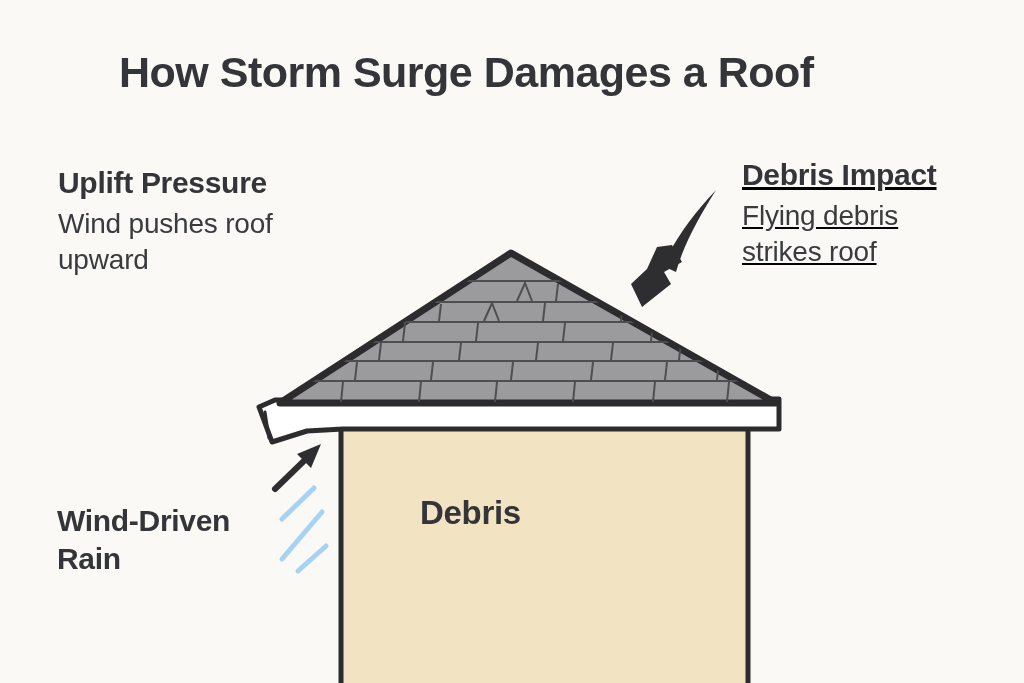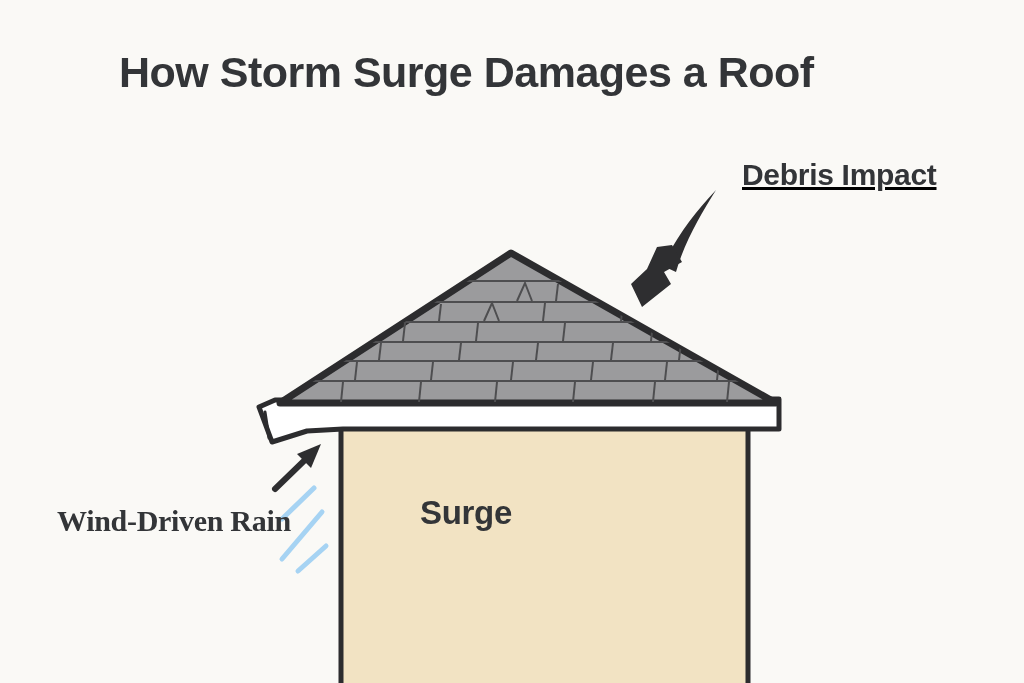--- a/index.html
+++ b/index.html
@@ -20,21 +20,21 @@
   .label{position:absolute;}
   .label .heading{
     font-size:30px;font-weight:700;line-height:38px;color:var(--c-ink);letter-spacing:-0.3px;
   }
   .label .body{
     font-size:28px;font-weight:400;line-height:36px;color:var(--c-body);
     white-space:pre-line;margin-top:4px;letter-spacing:-0.2px;
   }
   .label-uplift{left:45px;top:164px;width:260px;}
   .label-debris{left:729px;top:156px;width:230px;text-decoration:underline;}
-  .label-rain{left:44px;top:502px;width:235px;font-family:Liberation Serif, serif;}
+  .label-rain{left:44px;top:502px;width:235px;}
   .attic-label{
     position:absolute;left:407px;top:494px;
     font-size:33px;font-weight:700;color:var(--c-ink);letter-spacing:-0.3px;
   }
 </style>
 </head>
 <body>
 
 <div class="canvas">
 
@@ -100,24 +100,31 @@
     </g>
 
     <g fill="var(--c-arrow)">
       <path d="M 703,190 C 682,212 661,240 650,266 L 663,272 C 671,243 688,214 703,190 Z"></path>
       <path d="M 629,307 L 618,284 L 634,269 L 644,247 L 659,245 L 669,262 L 651,272 L 658,284 Z"></path>
     </g>
   </svg>
 
   <div class="title">How Storm Surge Damages a Roof</div>
 
+  <div class="label label-uplift">
+    <div class="heading">Uplift Pressure</div>
+    <div class="body">Wind pushes roof
+upward</div>
+  </div>
 
   <div class="label label-debris">
     <div class="heading">Debris Impact</div>
+    <div class="body">Flying debris
+strikes roof</div>
   </div>
 
   <div class="label label-rain">
     <div class="heading">Wind-Driven Rain</div>
   </div>
 
-  <div class="attic-label">Surge</div>
+  <div class="attic-label">Debris</div>
 
 </div>
 
 </body></html>

